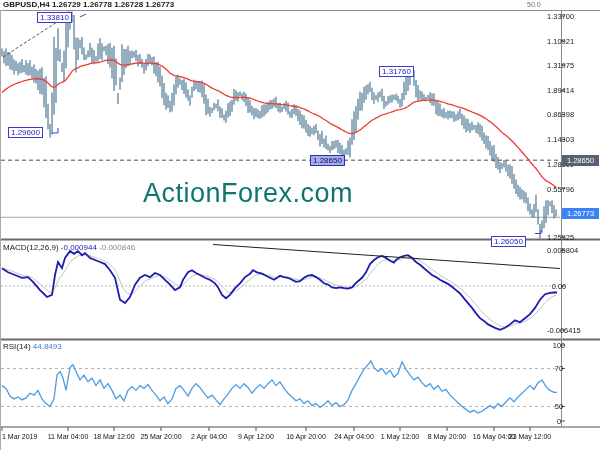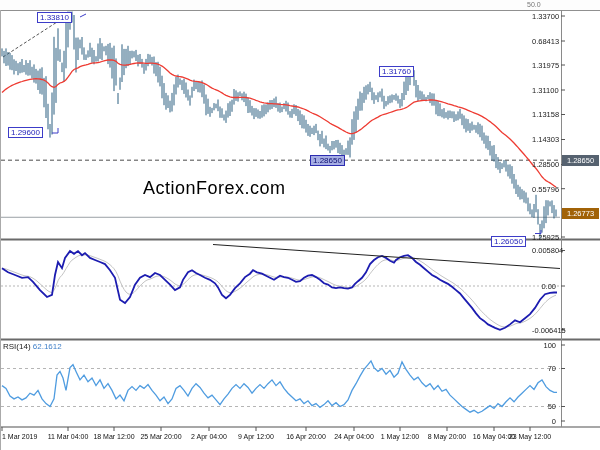--- a/index.html
+++ b/index.html
@@ -4,42 +4,43 @@
 <style>
   html,body{margin:0;padding:0;background:#e8e8e8;}
   .win{position:relative;width:600px;height:450px;background:#fff;
        font-family:"Liberation Sans",sans-serif;overflow:hidden;border:0;
        box-sizing:border-box;}
   svg#chart-svg{position:absolute;left:0;top:0;z-index:1;}
   .txt{position:absolute;z-index:3;white-space:nowrap;}
   .titlebar{position:absolute;left:0;top:0;width:600px;height:10px;background:#fdfdfd;z-index:4;}
   .title{left:3px;top:0px;font-size:8px;font-weight:bold;color:#1a1a1a;z-index:5;}
   .fifty{left:527px;top:1px;font-size:7px;color:#777;z-index:5;}
-  .yt{left:532px;width:24px;font-size:7.5px;color:#1a1a1a;text-align:right;}
+  .yt{left:547px;width:24px;font-size:7.5px;color:#1a1a1a;text-align:center;}
   .badge{left:562px;width:37px;height:11px;font-size:7.5px;line-height:11px;color:#fff;
          text-align:center;z-index:6;}
   .badge.slate{background:#566270;}
-  .badge.black{background:#a16207;}
+  .badge.black{background:#3b82f6;}
   .ann{height:11px;line-height:10px;font-size:8px;color:#1c1cb8;background:#fff;
        border:1px solid #3c3cc8;padding:0 2px;z-index:5;box-sizing:border-box;}
   .ann.hl{background:#a6aee4;color:#0d0d70;border-color:#2c2cb0;}
   .panelbl{font-size:8px;color:#1a1a1a;z-index:5;}
   .panelbl .v1{color:#1c1cb0;}
   .panelbl .v2{color:#8a8a8a;}
   .panelbl .vr{color:#3f7fc8;}
   .tl{top:433px;font-size:7px;color:#111;transform:translateX(-50%);}
   .tl-first{transform:none;}
-  .watermark{left:143px;top:178px;font-size:18px;letter-spacing:0.5px;color:#000000;z-index:2;}
+  .watermark{left:143px;top:178px;font-size:27px;letter-spacing:0.5px;color:#0f766e;z-index:2;}
 </style>
 </head>
 <body>
 
 <div class="win">
 
   <div class="titlebar"></div>
+  <span class="txt title">GBPUSD,H4 1.26729 1.26778 1.26728 1.26773</span>
   <span class="txt fifty">50.0</span>
 
   <svg id="chart-svg" width="600" height="450">
       <line x1="0" y1="10.5" x2="600" y2="10.5" stroke="#909090" stroke-width="1"></line>
       <line x1="0" y1="239.5" x2="600" y2="239.5" stroke="#6a6a6a" stroke-width="2"></line>
       <line x1="0" y1="339.5" x2="600" y2="339.5" stroke="#6a6a6a" stroke-width="2"></line>
       <line x1="0" y1="427" x2="600" y2="427" stroke="#8a8a8a" stroke-width="1.5"></line>
       <line x1="561.5" y1="10" x2="561.5" y2="427" stroke="#8a8a8a" stroke-width="1"></line>
       <line x1="0.5" y1="0" x2="0.5" y2="450" stroke="#aaa" stroke-width="1"></line>
       <line x1="561" y1="16" x2="565" y2="16" stroke="#555"></line>
@@ -84,44 +85,49 @@
       <polyline points="2,268.2 8,272.3 15,275.0 22,277.8 28,277.1 33,281.9 40,290.1 47,297.0 52,294.9 55,275.0 58,262.0 62,268.2 65,257.9 70,251.1 74,253.8 78,251.1 82,255.2 85,253.1 90,257.9 95,260.0 100,262.0 105,264.1 110,270.2 115,277.8 120,299.7 125,303.1 130,297.0 135,284.6 140,277.8 145,275.0 150,277.1 155,273.0 160,275.0 165,279.8 170,284.6 175,290.1 180,287.4 183,279.8 188,272.3 192,270.2 196,273.0 200,275.0 205,277.8 210,279.8 215,283.3 218,287.4 222,294.9 226,298.3 230,294.9 235,288.1 240,283.3 245,277.1 250,273.7 253,270.2 257,272.3 262,273.7 266,275.7 270,277.8 274,279.8 277,277.8 280,275.7 284,277.1 288,277.8 292,279.8 296,281.9 300,281.2 304,277.8 308,275.7 312,275.0 316,277.1 320,279.8 324,283.3 328,284.6 332,287.4 336,288.1 340,287.4 344,288.1 348,288.7 352,287.4 355,283.9 358,281.2 362,277.8 366,272.3 370,264.1 374,260.0 378,257.2 382,255.9 386,257.9 390,260.7 394,262.7 396,260.0 400,257.2 404,255.9 408,255.2 412,257.9 416,262.0 420,264.8 424,268.2 428,271.6 432,275.0 436,277.1 440,279.8 444,281.9 448,283.9 452,286.7 456,290.1 460,293.5 464,298.3 468,303.1 472,307.9 476,313.4 480,318.2 484,320.9 488,324.4 492,326.4 495,327.8 500,329.8 505,327.8 510,324.4 515,320.3 520,322.3 525,318.2 530,314.1 535,307.9 540,299.7 545,294.2 550,292.9 554,292.5 557,292.5 " stroke="#1c1cb0" stroke-width="1.8" fill="none"></polyline>
       <line x1="213" y1="244.5" x2="560" y2="268.5" stroke="#222" stroke-width="1"></line>
       <line x1="1" y1="368.5" x2="560" y2="368.5" stroke="#b5b5b5" stroke-width="1" stroke-dasharray="3 3"></line>
       <line x1="1" y1="406.5" x2="560" y2="406.5" stroke="#b5b5b5" stroke-width="1" stroke-dasharray="3 3"></line>
       <polyline points="2,385.6 6,388.4 10,396.1 14,398.9 18,397.0 22,399.9 26,397.9 30,393.2 34,395.1 38,390.4 42,398.9 46,403.6 50,406.5 54,398.9 57,375.1 60,371.4 63,378.0 66,390.4 70,367.6 73,364.7 76,371.4 80,379.9 84,375.1 88,381.8 92,378.0 96,385.6 100,379.9 104,388.4 108,383.7 112,390.4 116,398.9 120,395.1 124,400.8 128,390.4 132,386.6 136,390.4 140,385.6 144,388.4 148,384.6 152,390.4 156,395.1 160,400.8 164,397.0 168,403.6 172,398.9 176,388.4 180,385.6 184,390.4 188,396.1 192,388.4 196,383.7 200,387.5 204,393.2 208,397.9 212,395.1 216,399.9 220,404.6 224,398.9 228,394.1 232,388.4 236,384.6 240,388.4 244,383.7 248,387.5 252,393.2 256,388.4 260,384.6 264,388.4 268,383.7 272,379.9 276,385.6 280,381.8 284,388.4 288,393.2 292,397.0 296,400.8 300,398.9 304,403.6 308,400.8 312,405.6 316,403.6 320,407.4 324,404.6 328,400.8 332,405.6 336,402.7 340,406.5 344,404.6 348,399.9 352,390.4 356,383.7 360,376.1 364,369.4 368,364.7 371,360.9 374,367.6 378,371.4 382,368.5 386,374.2 390,370.4 394,377.1 398,373.3 402,361.9 406,369.4 410,375.1 414,379.9 418,377.1 422,382.8 426,386.6 430,383.7 434,389.4 438,385.6 442,391.3 446,389.4 450,395.1 454,398.9 458,402.7 462,406.5 466,409.4 470,412.2 474,410.3 478,413.1 482,411.3 486,408.4 490,405.6 494,408.4 498,403.6 502,406.5 506,401.8 510,397.9 514,401.8 518,397.0 522,393.2 526,389.4 530,385.6 534,389.4 538,382.8 542,379.9 546,386.6 550,390.4 554,392.3 557,392.4 " stroke="#4f9ce0" stroke-width="1.3" fill="none"></polyline>
     </svg>
 
   <span class="txt watermark">ActionForex.com</span>
 
   <span class="txt yt" style="top:12px">1.33700</span>
-  <span class="txt yt" style="top:37px">0.68413</span>
+  <span class="txt yt" style="top:37px">1.10921</span>
   <span class="txt yt" style="top:61px">1.31975</span>
-  <span class="txt yt" style="top:86px">1.31100</span>
-  <span class="txt yt" style="top:110px">1.13158</span>
+  <span class="txt yt" style="top:86px">1.89414</span>
+  <span class="txt yt" style="top:110px">0.86398</span>
   <span class="txt yt" style="top:135px">1.14303</span>
   <span class="txt yt" style="top:160px">1.28500</span>
   <span class="txt yt" style="top:185px">0.55796</span>
   <span class="txt yt" style="top:233px">1.25925</span>
 
   <span class="txt yt" style="top:246px">0.005804</span>
   <span class="txt yt" style="top:282px">0.00</span>
   <span class="txt yt" style="top:326px">-0.006415</span>
 
   <span class="txt yt" style="top:341px">100</span>
   <span class="txt yt" style="top:364px">70</span>
   <span class="txt yt" style="top:402px">50</span>
   <span class="txt yt" style="top:417px">0</span>
 
   <div class="txt badge slate" style="top:154.5px">1.28650</div>
   <div class="txt badge black" style="top:208px">1.26773</div>
 
+  <div class="txt panelbl" style="left:3px;top:243px">
+    <span>MACD(12,26,9)</span>
+    <span class="v1">-0.000944</span>
+    <span class="v2">-0.000846</span>
+  </div>
   <div class="txt panelbl" style="left:3px;top:342px">
     <span>RSI(14)</span>
-    <span class="vr">62.1612</span>
+    <span class="vr">44.8493</span>
   </div>
 
   <div class="txt ann" style="left:37px;top:12px">1.33810</div>
   <div class="txt ann" style="left:8px;top:127px">1.29600</div>
   <div class="txt ann" style="left:379px;top:66px">1.31760</div>
   <div class="txt ann hl" style="left:310px;top:155px">1.28650</div>
   <div class="txt ann" style="left:491px;top:236px">1.26050</div>
 
   <span class="txt tl tl-first" style="left:2px">1 Mar 2019</span>
   <span class="txt tl" style="left:68px">11 Mar 04:00</span>

